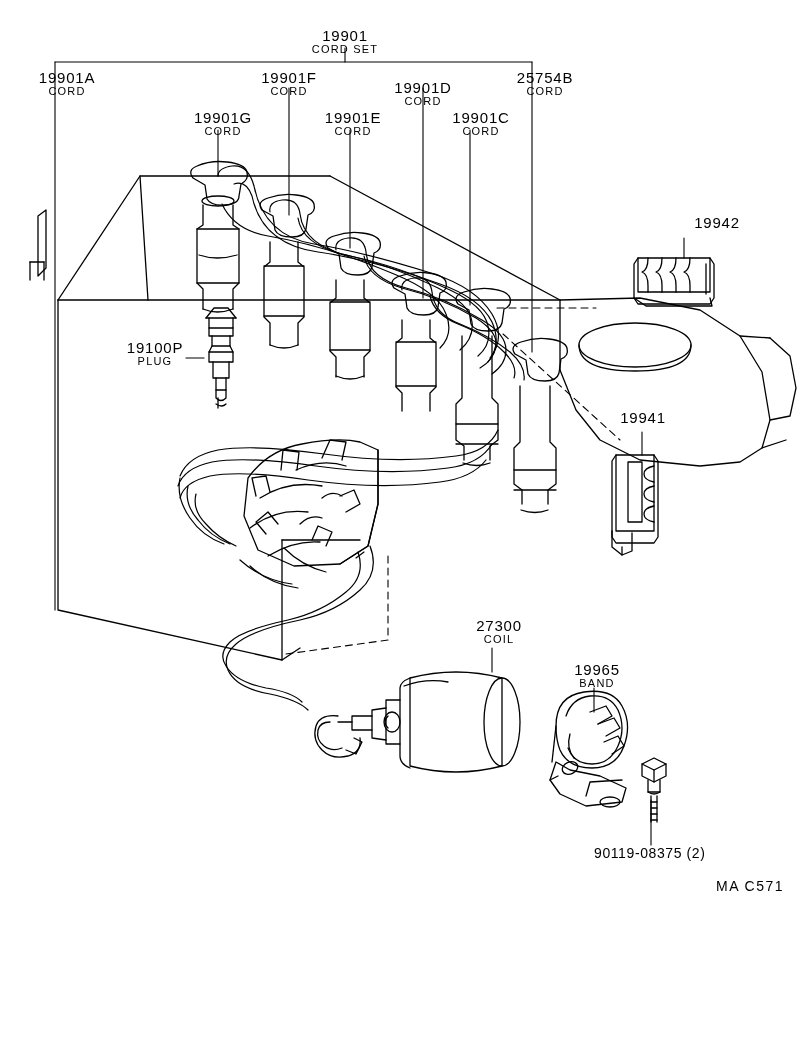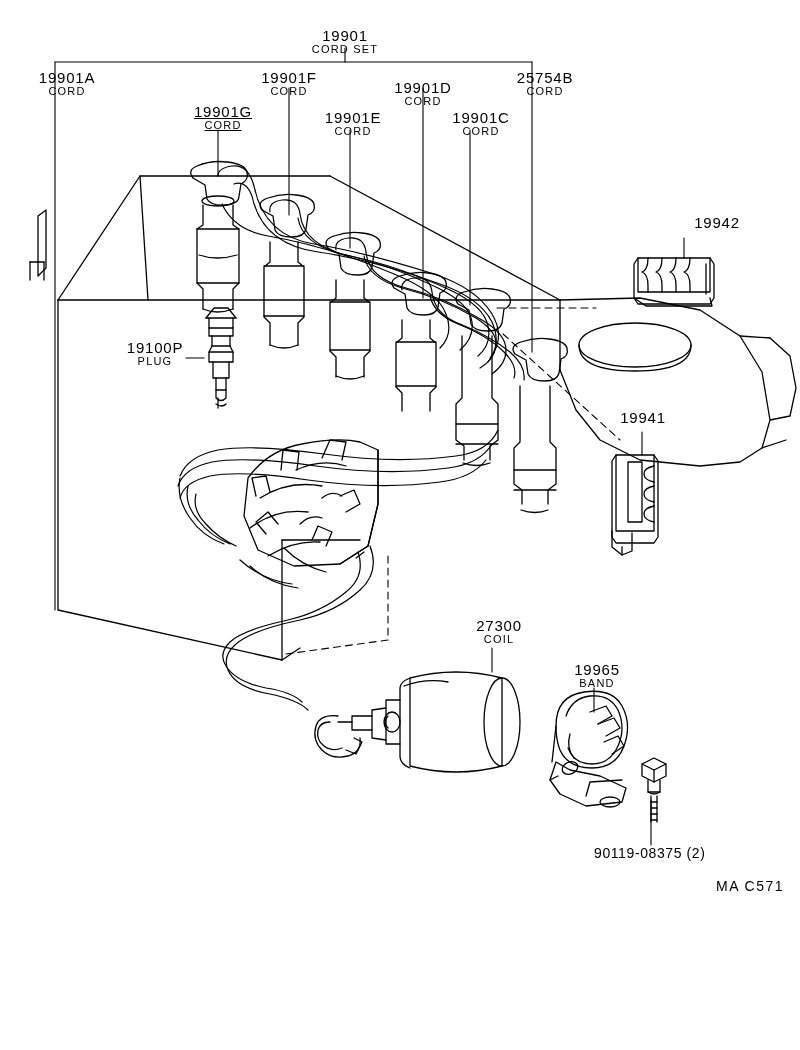--- a/index.html
+++ b/index.html
@@ -335,21 +335,21 @@
   <div class="lbl" style="left:386px; top:80px; width:74px;">
     <span class="code">19901D</span>
     <span class="sub">CORD</span>
   </div>
 
   <div class="lbl" style="left:508px; top:70px; width:74px;">
     <span class="code">25754B</span>
     <span class="sub">CORD</span>
   </div>
 
-  <div class="lbl" style="left:186px; top:104px; width:74px;text-decoration:underline;">
+  <div class="lbl" style="left:186px; top:110px; width:74px;">
     <span class="code">19901G</span>
     <span class="sub">CORD</span>
   </div>
 
   <div class="lbl" style="left:316px; top:110px; width:74px;">
     <span class="code">19901E</span>
     <span class="sub">CORD</span>
   </div>
 
   <div class="lbl" style="left:444px; top:110px; width:74px;">

